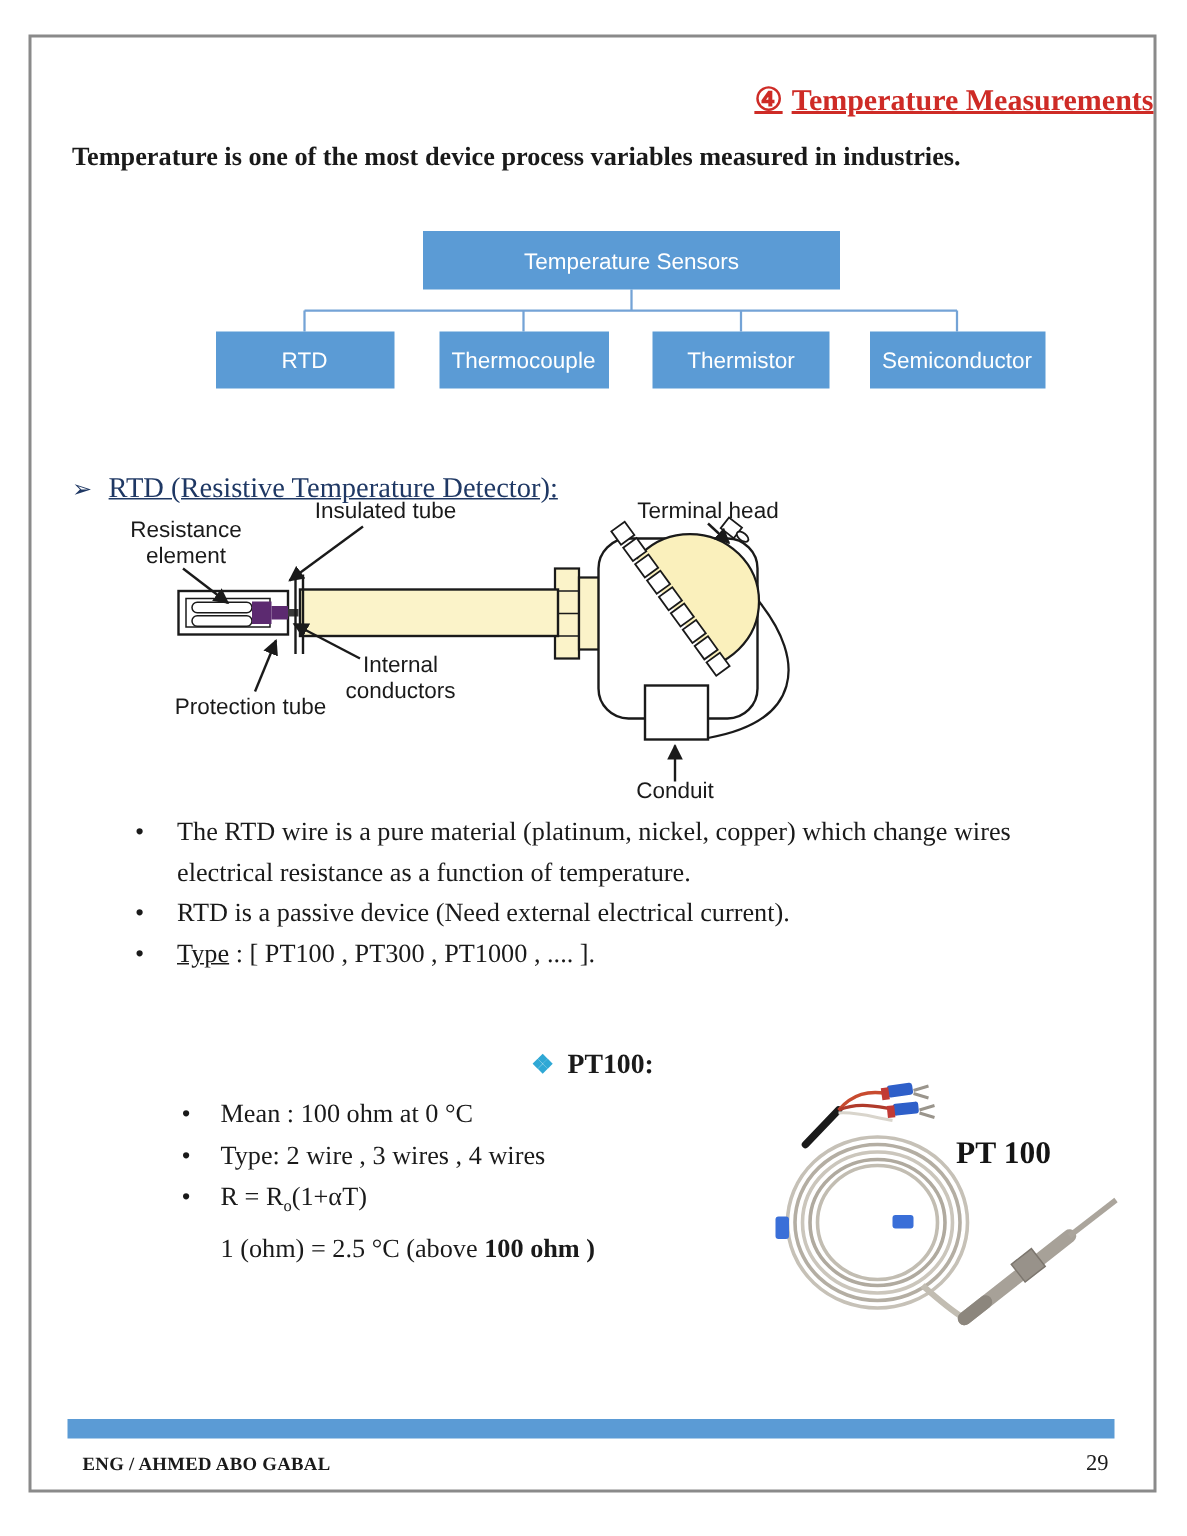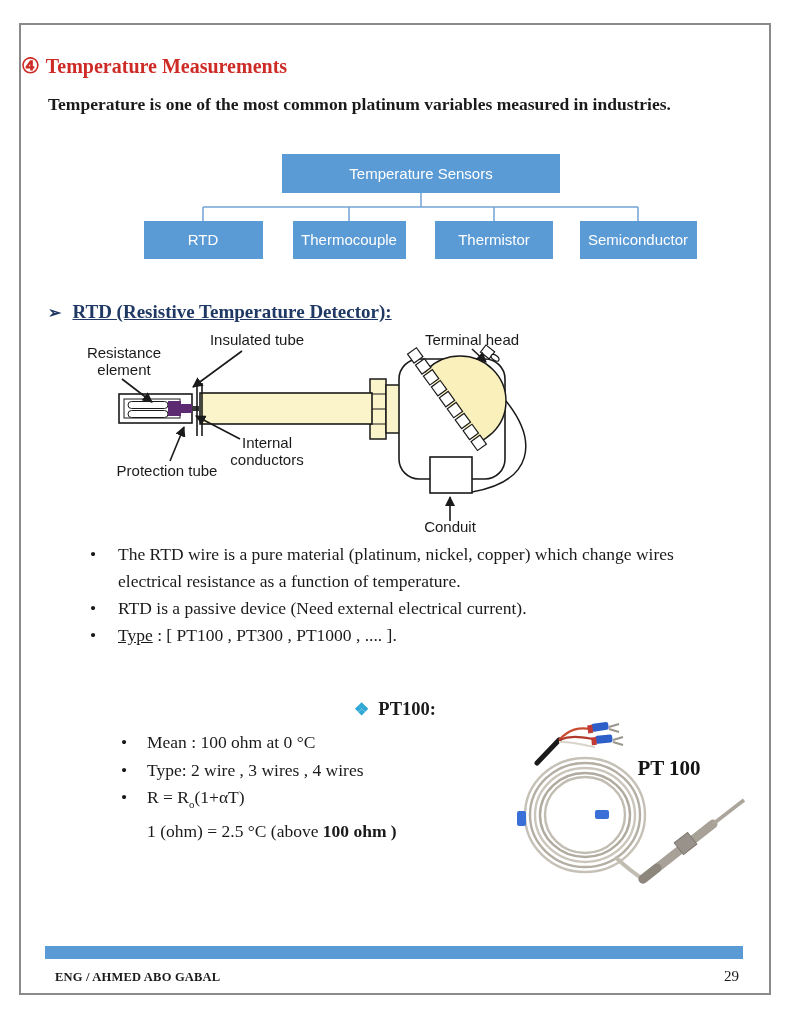--- a/index.html
+++ b/index.html
@@ -1,29 +1,29 @@
 <!DOCTYPE html>
 <html style="--title-red: #CE2B26; --box-blue: #5B9BD5; --connector-blue: #74A3D6; --heading-navy: #1F3864; --diamond-cyan: #2FA8D5; --formula-blue: #2E74B5; --tube-cream: #FBF3C9; --dome-cream: #FAF0BC;"><head>
 <meta charset="utf-8">
 <style>
   html,body{margin:0;padding:0;background:#ffffff;}
   .stage{position:relative;width:791px;height:1024px;background:#fff;font-family:"Liberation Serif",serif;color:#1a1a1a;overflow:hidden;}
   .page{position:absolute;left:19px;top:23px;width:752px;height:972px;background:#fff;border:2px solid #8a8a8a;box-sizing:border-box;}
 
-  .title{position:absolute;left:0;right:0;top:29px;text-align:left;font-weight:700;font-size:20px;color:var(--title-red,#CE2B26);}
+  .title{position:absolute;left:0;right:0;top:29px;text-align:right;font-weight:700;font-size:20px;color:var(--title-red,#CE2B26);text-decoration:underline;}
   .title .circ{font-size:21px;margin-right:6px;}
 
   .intro{position:absolute;left:27px;top:66px;width:708px;font-weight:700;font-size:17.5px;line-height:26px;}
 
   .orgchart{position:absolute;left:100px;top:125px;}
   .orgchart text{font-family:"Liberation Sans",sans-serif;fill:#fff;font-size:15px;}
   .box-fill{fill:var(--box-blue,#5B9BD5);}
   .connector{stroke:var(--connector-blue,#74A3D6);stroke-width:1.5;fill:none;}
 
-  .rtd-heading{position:absolute;left:27px;top:276px;font-size:19px;font-weight:700;color:var(--heading-navy,#1F3864);}
+  .rtd-heading{position:absolute;left:27px;top:290px;font-size:19px;font-weight:400;color:var(--heading-navy,#1F3864);}
   .rtd-heading .arrow{display:inline-block;margin-right:11px;font-size:16px;text-decoration:none;}
   .rtd-heading .txt{text-decoration:underline;}
 
   .rtd-diagram{position:absolute;left:51px;top:306px;}
   .dlabel{font-family:"Liberation Sans",sans-serif;font-size:15px;fill:#1a1a1a;}
   .dline{stroke:#1a1a1a;stroke-width:1.6;fill:none;}
 
   .bullets{position:absolute;left:69px;top:516px;width:648px;font-size:17.5px;line-height:27px;}
   .brow{display:flex;}
   .bullet{width:28px;flex:0 0 28px;}
@@ -51,21 +51,21 @@
 </head>
 <body>
 
 <div class="stage">
   <div class="page">
 
     <div class="title">
       <span class="circ">④</span><span>Temperature Measurements</span>
     </div>
 
-    <div class="intro">Temperature is one of the most common platinum variables measured in industries.</div>
+    <div class="intro">Temperature is one of the most device process variables measured in industries.</div>
 
     <svg class="orgchart" width="600" height="112" viewBox="0 0 600 112">
       <path class="connector" d="M300,43 V57 M82,57 H517 M82,57 V71 M228,57 V71 M373,57 V71 M517,57 V71"></path>
       <g>
         <rect class="box-fill" x="161" y="4" width="278" height="39"></rect>
         <text x="300" y="29" text-anchor="middle">Temperature Sensors</text>
       </g>
       <g>
         <rect class="box-fill" x="23" y="71" width="119" height="38"></rect>
         <text x="82" y="95" text-anchor="middle">RTD</text>

